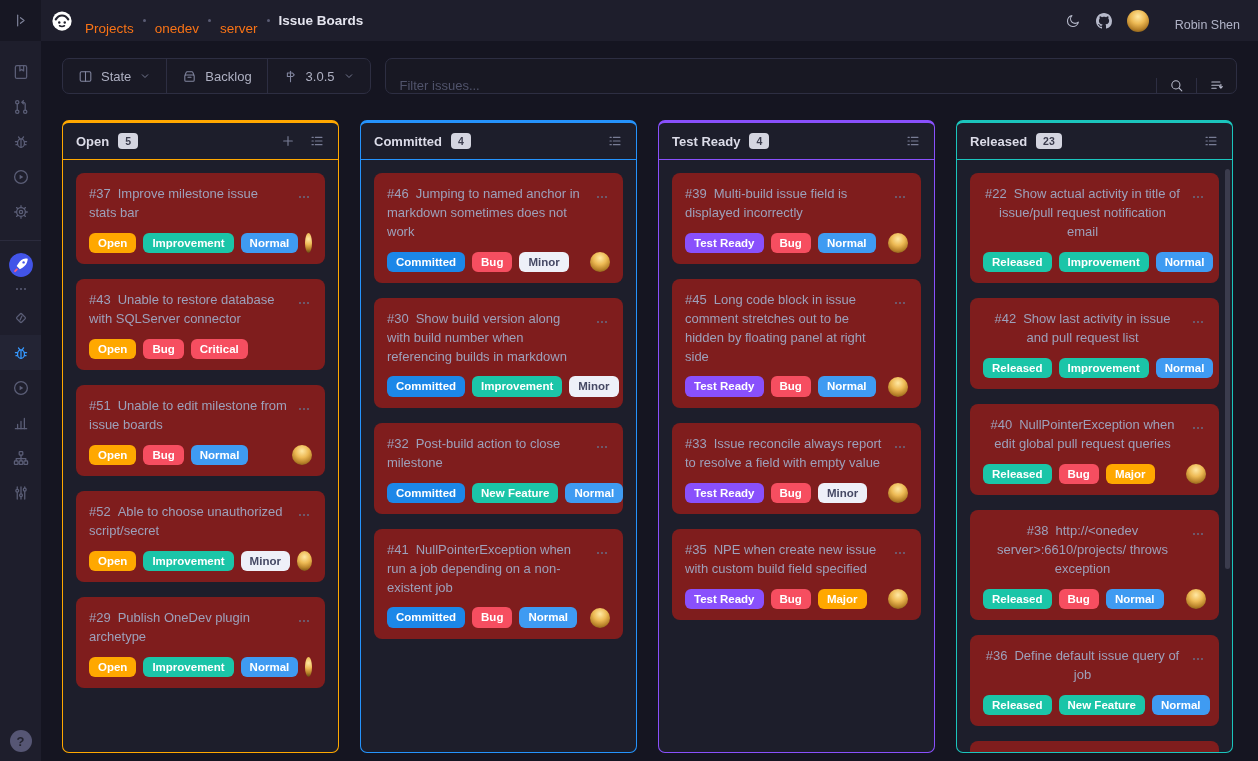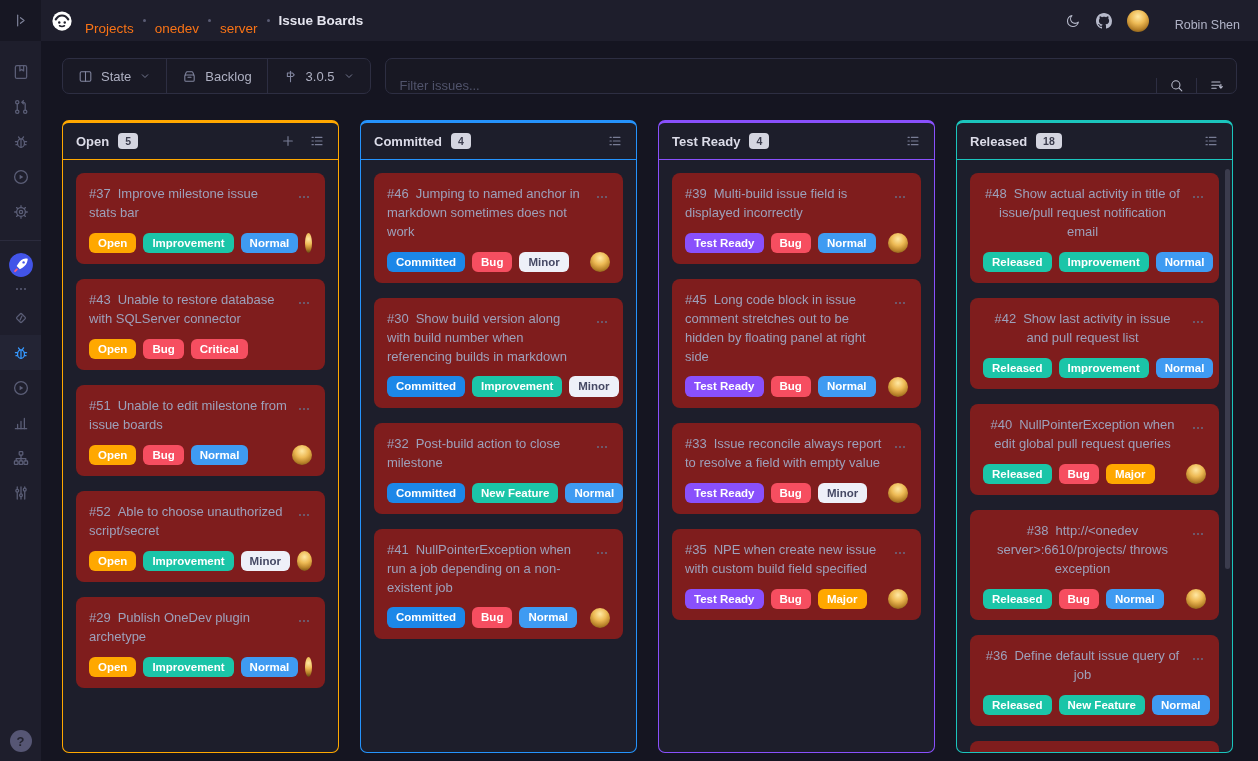--- a/index.html
+++ b/index.html
@@ -629,33 +629,33 @@
               <span class="pill" style="background: rgb(246, 78, 96); color: rgb(255, 255, 255);">Bug</span>
               <span class="pill" style="background: rgb(255, 168, 0); color: rgb(255, 255, 255);">Major</span>
               <span class="gold-avatar"></span>
             </div>
           </article>
         </div>
       </section>
       <section class="column" style="border-color: rgb(27, 197, 189); text-align: center;">
         <div class="col-header" style="border-bottom-color: rgb(27, 197, 189);">
           <span class="col-name">Released</span>
-          <span class="col-count">18</span>
+          <span class="col-count">23</span>
           <div class="col-actions">
             <span class="icon">
               <svg viewBox="0 0 24 24">
                 <path d="M4.5 6.5h2M4.5 12h2M4.5 17.5h2M9.5 6.5h10M9.5 12h10M9.5 17.5h10"></path>
               </svg>
             </span>
           </div>
         </div>
         <div class="col-body">
           <article class="card">
             <div class="card-head">
-              <p class="card-title"><span class="card-id">#48</span><span>Show actual activity in title of issue/pull request notification email</span></p>
+              <p class="card-title"><span class="card-id">#22</span><span>Show actual activity in title of issue/pull request notification email</span></p>
               <span class="card-menu"><span class="icon">
                   <svg viewBox="0 0 24 24">
                     <g fill="currentColor" stroke="none">
                       <circle cx="6" cy="12" r="1.5"></circle>
                       <circle cx="12" cy="12" r="1.5"></circle>
                       <circle cx="18" cy="12" r="1.5"></circle>
                     </g>
                   </svg>
                 </span></span>
             </div>

